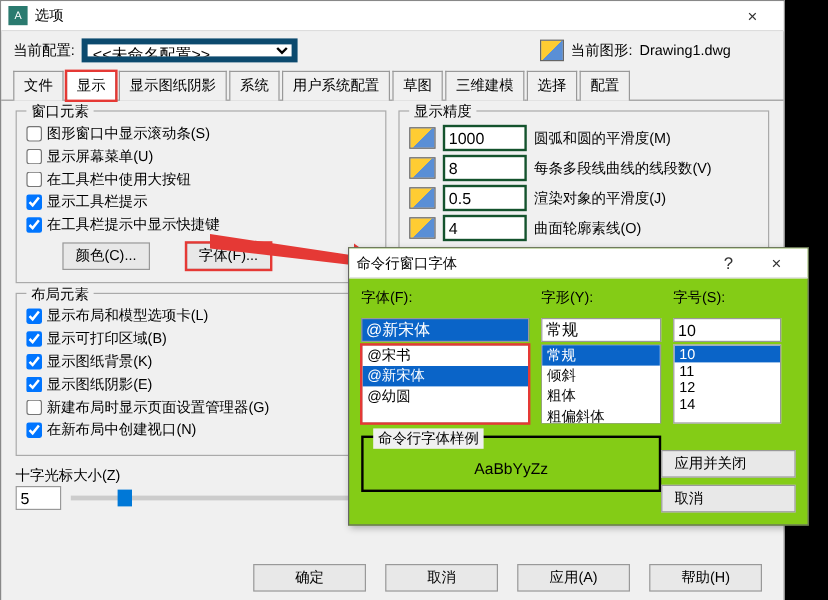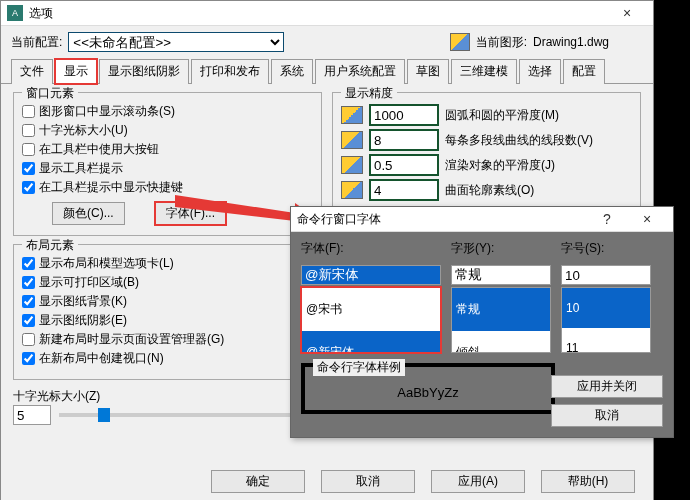--- a/index.html
+++ b/index.html
@@ -2,21 +2,21 @@
 <html><head>
 <meta charset="utf-8">
 <style>
 body{margin:0;font-family:"Microsoft YaHei",SimSun,sans-serif;font-size:12px;background:#000;width:690px;height:500px;position:relative;overflow:hidden}
 .main-dlg{position:absolute;left:0;top:0;width:652px;height:500px;background:#f0f0f0;border:1px solid #888}
 .titlebar{height:24px;background:#fff;display:flex;align-items:center;padding:0 6px;border-bottom:1px solid #ddd}
 .titlebar .ico{width:16px;height:16px;background:#2a7a6f;margin-right:6px;font-size:9px;color:#fff;text-align:center;line-height:16px}
 .titlebar .ttl{flex:1}
 .winbtn{width:40px;text-align:center;font-size:14px;color:#333;cursor:pointer}
 .cfg-row{padding:6px 10px;display:flex;align-items:center;gap:6px}
-.cfg-row select{width:216px;height:20px;border:1px solid #0c4a6e;background:#fff}
+.cfg-row select{width:180px;height:20px;border:5px solid #0c4a6e;background:#fff}
 .drw-ico{display:inline-block;width:18px;height:16px;background:linear-gradient(135deg,#ffcc33 50%,#5a8fd6 50%);border:1px solid #666}
 .tabs{display:flex;padding:0 10px;border-bottom:1px solid #999;gap:2px}
 .tab{padding:3px 8px;border:1px solid #999;border-bottom:none;background:#f0f0f0;position:relative;top:1px;cursor:pointer}
 .tab.active{background:#fff;border-bottom:1px solid #fff}
 .hl{outline:2px solid #e53935;outline-offset:-1px}
 .body{padding:8px 12px;display:flex;gap:10px}
 .col{flex:1}
 .grp{border:1px solid #aaa;padding:8px 8px 10px;margin-bottom:8px;position:relative}
 .grp .lgd{position:absolute;top:-8px;left:8px;background:#f0f0f0;padding:0 4px}
 .chk{display:flex;align-items:center;gap:4px;margin:2px 0}
@@ -26,34 +26,34 @@
 .prec-row .ic{width:20px;height:16px;background:linear-gradient(135deg,#ffcc33 50%,#5a8fd6 50%);border:1px solid #666}
 .prec-row input{width:60px;height:18px;border:2px solid #14532d;padding:0 3px}
 .slider-row{display:flex;align-items:center;gap:8px}
 .slider-row input[type=text]{width:30px;height:18px;border:1px solid #999;text-align:left;padding:0 3px}
 .slider-row .track{flex:1;height:4px;background:#ccc;position:relative}
 .slider-row .thumb{position:absolute;left:15%;top:-5px;width:12px;height:14px;background:#0078d7}
 .dlg-btns{position:absolute;bottom:8px;right:18px;display:flex;gap:16px}
 .dlg-btns .btn{width:72px;text-align:center}
 .arrow{position:absolute;left:175px;top:195px;width:0;height:0;z-index:5}
 .arrow svg{overflow:visible}
-.font-dlg{position:absolute;left:290px;top:206px;width:382px;height:230px;background:#737373;border:1px solid #666;z-index:10;box-shadow:2px 2px 6px rgba(0,0,0,.3)}
+.font-dlg{position:absolute;left:290px;top:206px;width:382px;height:230px;background:#84cc16;border:1px solid #666;z-index:10;box-shadow:2px 2px 6px rgba(0,0,0,.3)}
 .font-dlg .titlebar{background:#fff}
 .font-body{padding:8px 10px}
 .font-cols{display:flex;gap:10px}
 .fcol{display:flex;flex-direction:column}
 .fcol label{margin-bottom:8px}
 .fcol input{height:18px;border:1px solid #999;background:#fff;padding:0 3px}
 .lbox{border:1px solid #999;background:#fff;height:64px;overflow:auto;margin-top:2px}
-.lbox div{padding:13px 4px;cursor:pointer}
+.lbox div{padding:0 4px;cursor:pointer}
 .lbox .sel{background:#0a64c8;color:#fff}
-.sample{border:4px solid #000000;padding:18px 8px 10px;margin-top:10px;position:relative;text-align:center;font-size:13px}
+.sample{border:2px solid #000000;padding:18px 8px 10px;margin-top:10px;position:relative;text-align:center;font-size:13px}
 .sample .lgd{position:absolute;top:-8px;left:8px;background:#f0f0f0;padding:0 4px;font-size:12px}
 .font-btns{position:absolute;right:10px;bottom:10px;display:flex;flex-direction:column;gap:6px}
-.font-btns .btn{width:90px;text-align:center}
+.font-btns .btn{width:90px;text-align:left}
 </style>
 </head>
 <body>
 
 <div class="main-dlg">
   <div class="titlebar">
     <span class="ico">A</span>
     <span class="ttl">选项</span>
     <span class="winbtn">×</span>
   </div>
@@ -62,39 +62,38 @@
     <select><option>&lt;&lt;未命名配置&gt;&gt;</option></select>
     <span style="flex:1"></span>
     <span class="drw-ico"></span>
     <span>当前图形:</span>
     <span style="width:110px">Drawing1.dwg</span>
   </div>
   <div class="tabs">
     <div class="tab">文件</div>
     <div class="tab active hl">显示</div>
     <div class="tab">显示图纸阴影</div>
-    <div class="tab">打印和发布</div>
     <div class="tab">系统</div>
     <div class="tab">用户系统配置</div>
     <div class="tab">草图</div>
     <div class="tab">三维建模</div>
     <div class="tab">选择</div>
     <div class="tab">配置</div>
   </div>
   <div class="body">
     <div class="col">
       <div class="grp">
         <span class="lgd">窗口元素</span>
         <div class="chk">
             <input type="checkbox" style="">
             <span>图形窗口中显示滚动条(S)</span>
           </div>
         <div class="chk">
             <input type="checkbox" style="">
-            <span>十字光标大小(U)</span>
+            <span>显示屏幕菜单(U)</span>
           </div>
         <div class="chk">
             <input type="checkbox" style="">
             <span>在工具栏中使用大按钮</span>
           </div>
         <div class="chk">
             <input type="checkbox" checked="" style="">
             <span>显示工具栏提示</span>
           </div>
         <div class="chk">

